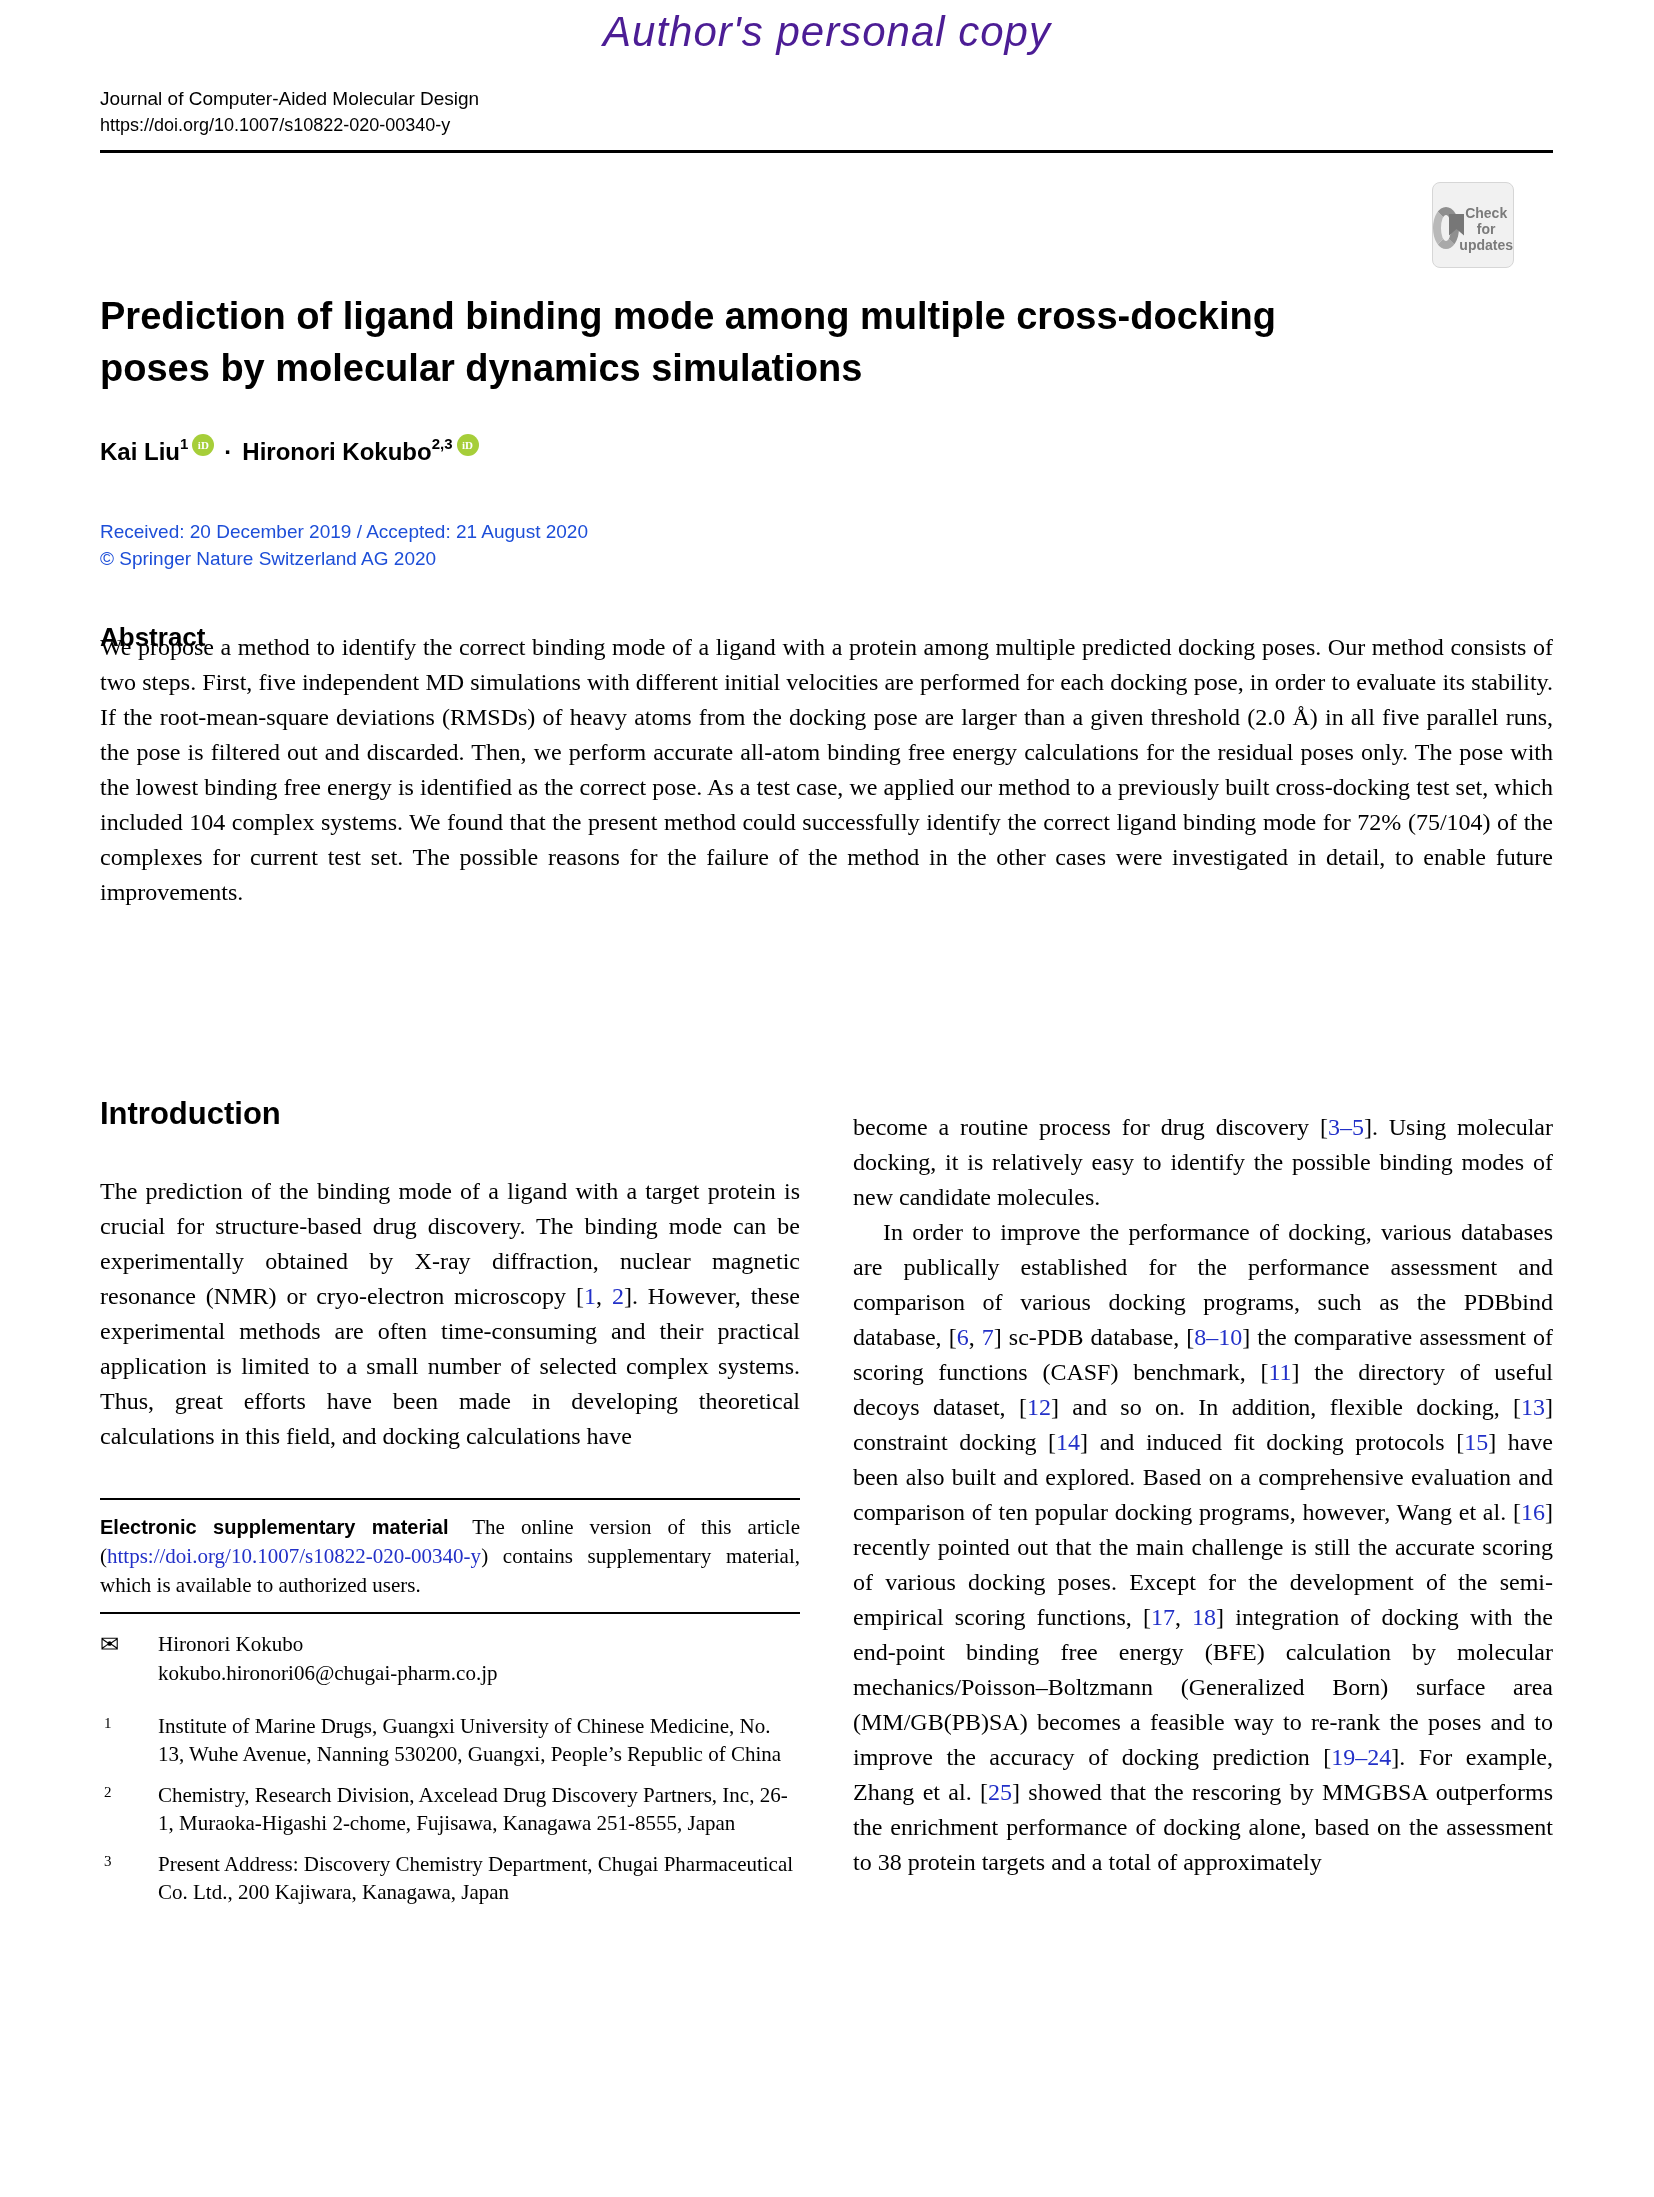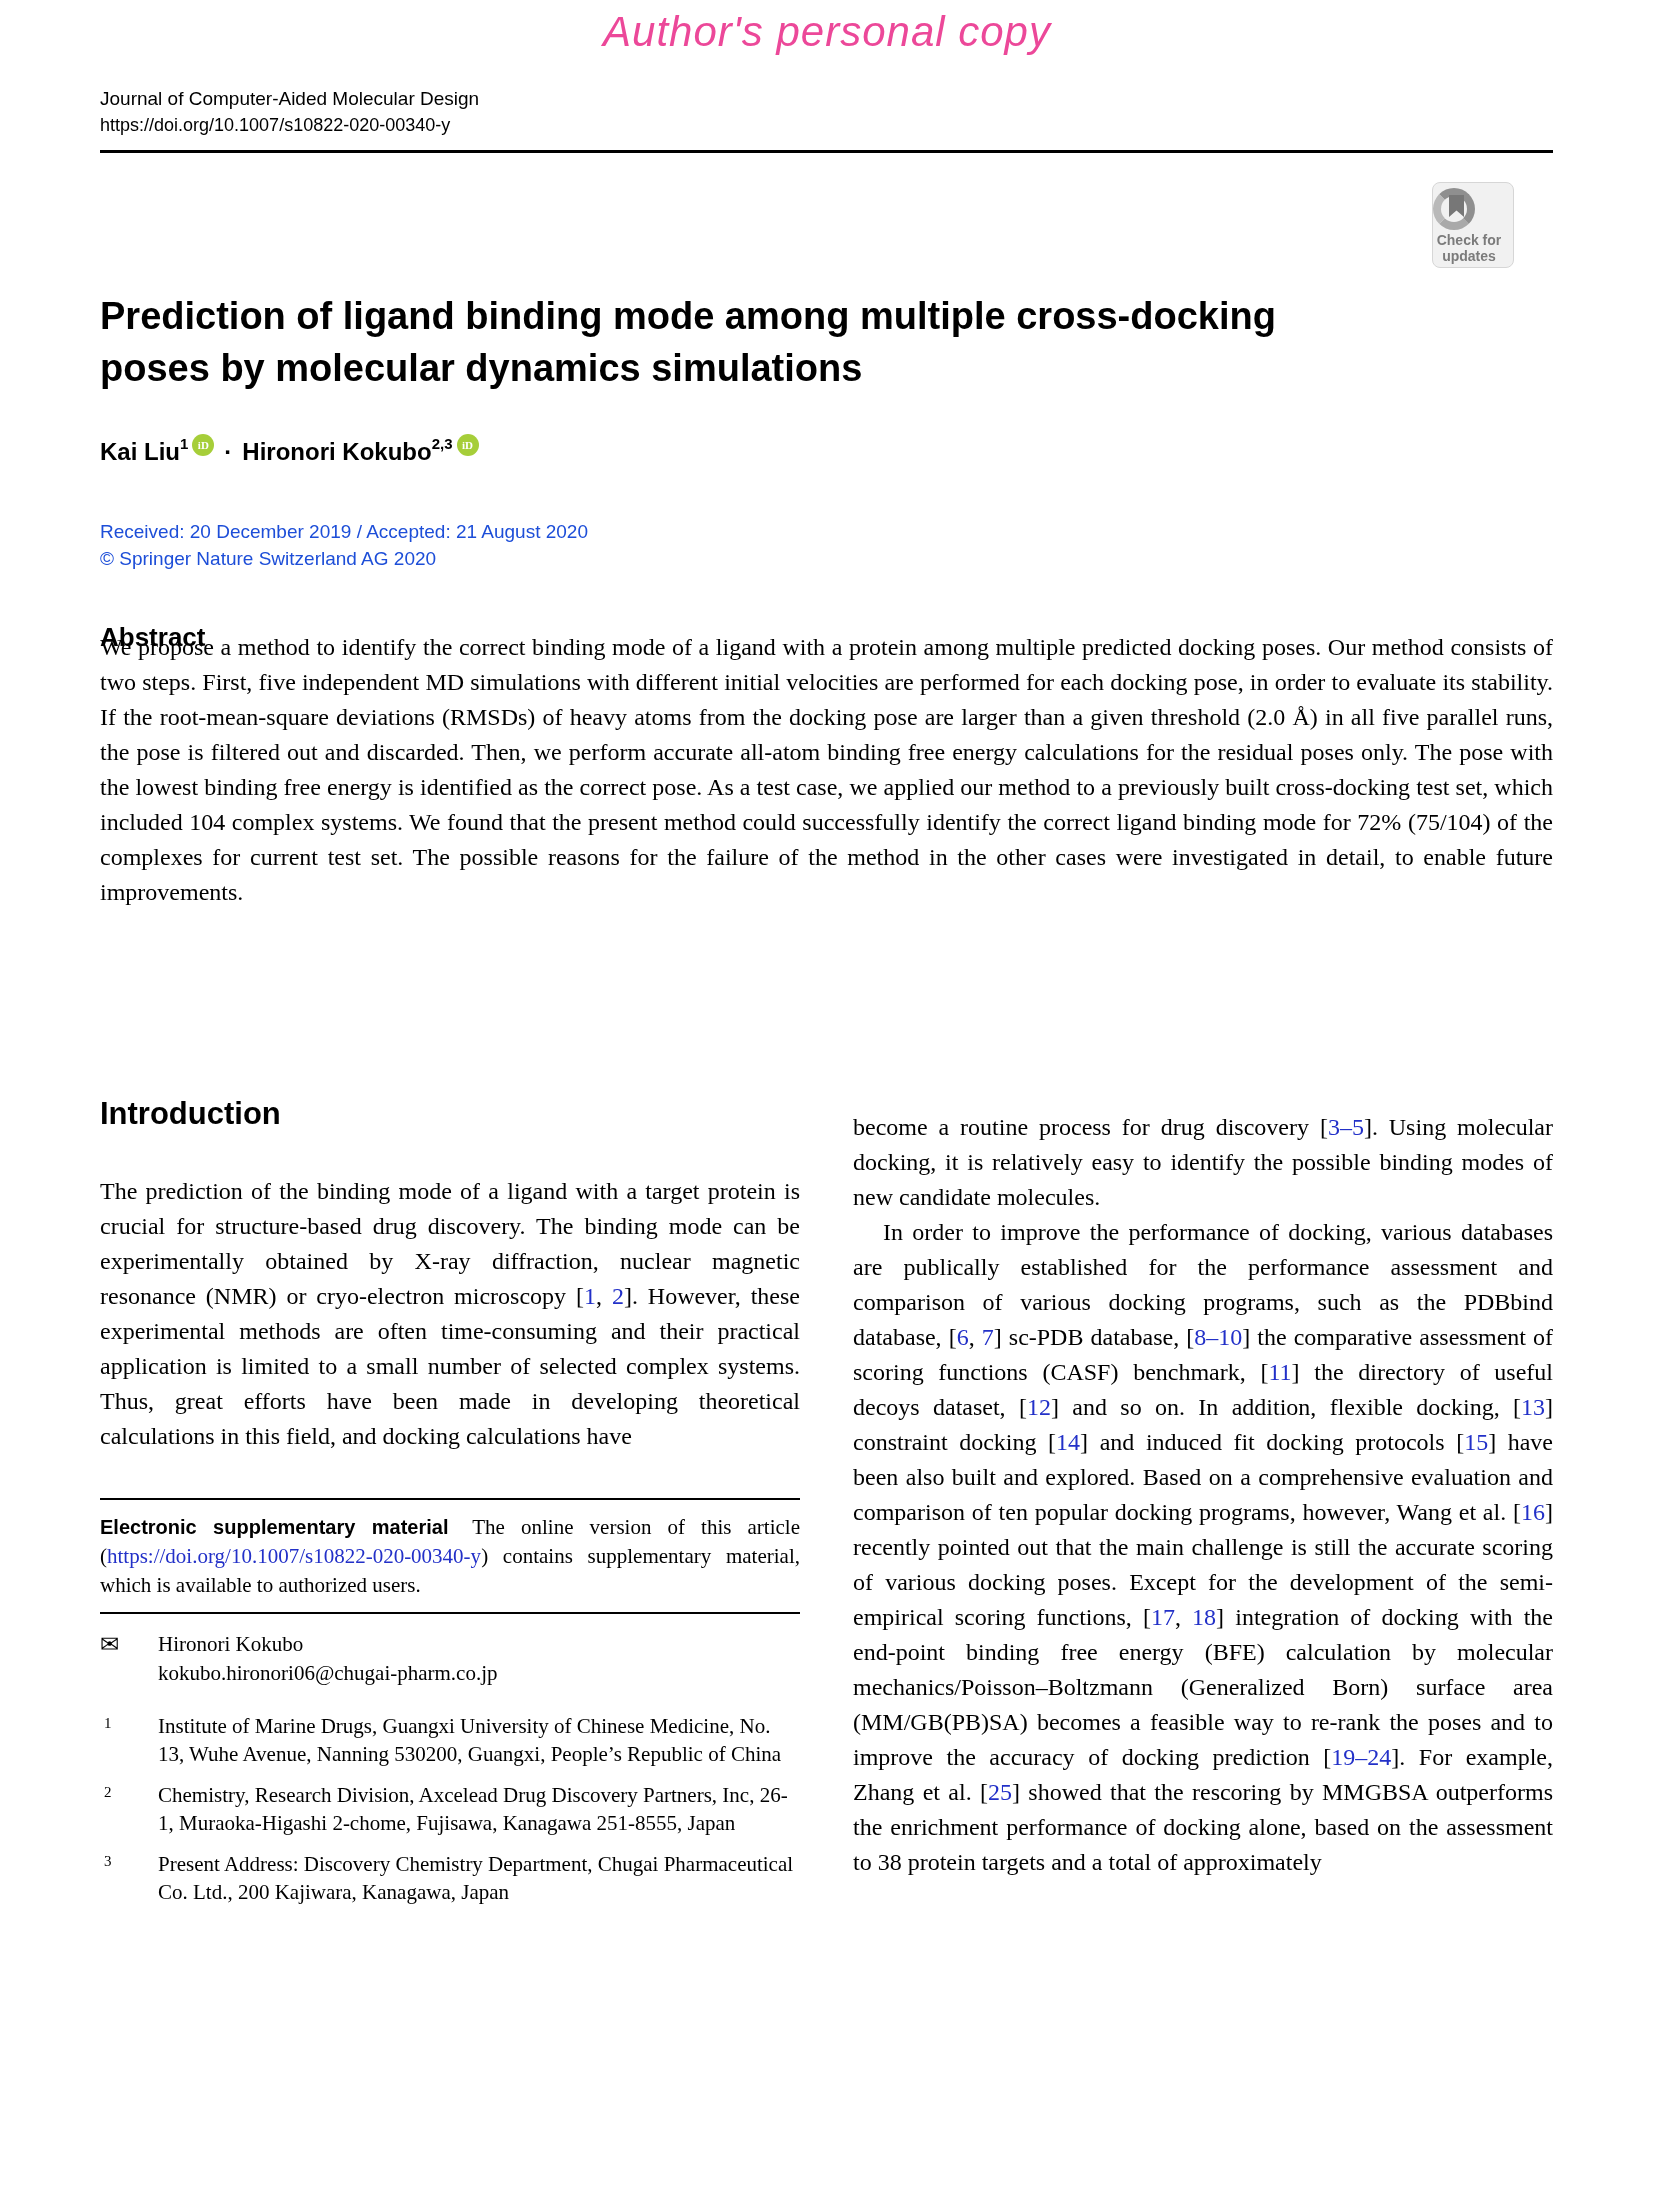--- a/index.html
+++ b/index.html
@@ -7,33 +7,33 @@
   .page {
     position:relative; width:1654px; height:2197px; margin:0 auto;
     background:#ffffff; color:#000;
     font-family:"Liberation Serif", serif;
     overflow:hidden;
   }
   
   .watermark {
     position:absolute; top:8px; left:0; width:100%;
     text-align:center; font-family:"Liberation Sans", sans-serif;
-    font-style:italic; font-weight:300; font-size:42px; color:#ec4899;
+    font-style:italic; font-weight:300; font-size:42px; color:#4c1d95;
     letter-spacing:1px;
   }
   .journal-header { position:absolute; top:86px; left:100px; font-family:"Liberation Sans", sans-serif; }
   .journal-name { font-size:19px; line-height:26px; color:#000; }
   .journal-doi  { font-size:18px; line-height:26px; color:#000; }
   .head-rule { position:absolute; top:150px; left:100px; width:1453px; height:3px; background:#000; }
 
   
   .update-badge {
     position:absolute; top:182px; left:1432px; width:82px; height:86px;
     background:#f1f1f1; border:1px solid #d6d6d6; border-radius:8px;
-    display:flex; flex-direction:column; align-items:flex-start; padding-top:5px;
+    display:flex; flex-direction:row; align-items:center; padding-top:5px;
     cursor:pointer;
   }
   .badge-icon { position:relative; width:42px; height:42px; }
   .badge-ring { position:absolute; inset:0; border-radius:50%; border:8px solid #8f8f8f; border-left-color:#b9b9b9; border-bottom-color:#a9a9a9; }
   .badge-bookmark { position:absolute; left:16px; top:7px; width:15px; height:22px; background:#777;
     clip-path:polygon(0 0,100% 0,100% 100%,50% 70%,0 100%); }
   .badge-label {
     margin-top:2px; width:72px; text-align:center;
     font-family:"Liberation Sans", sans-serif; font-weight:bold;
     font-size:14px; line-height:16px; color:#7b7b7b;

